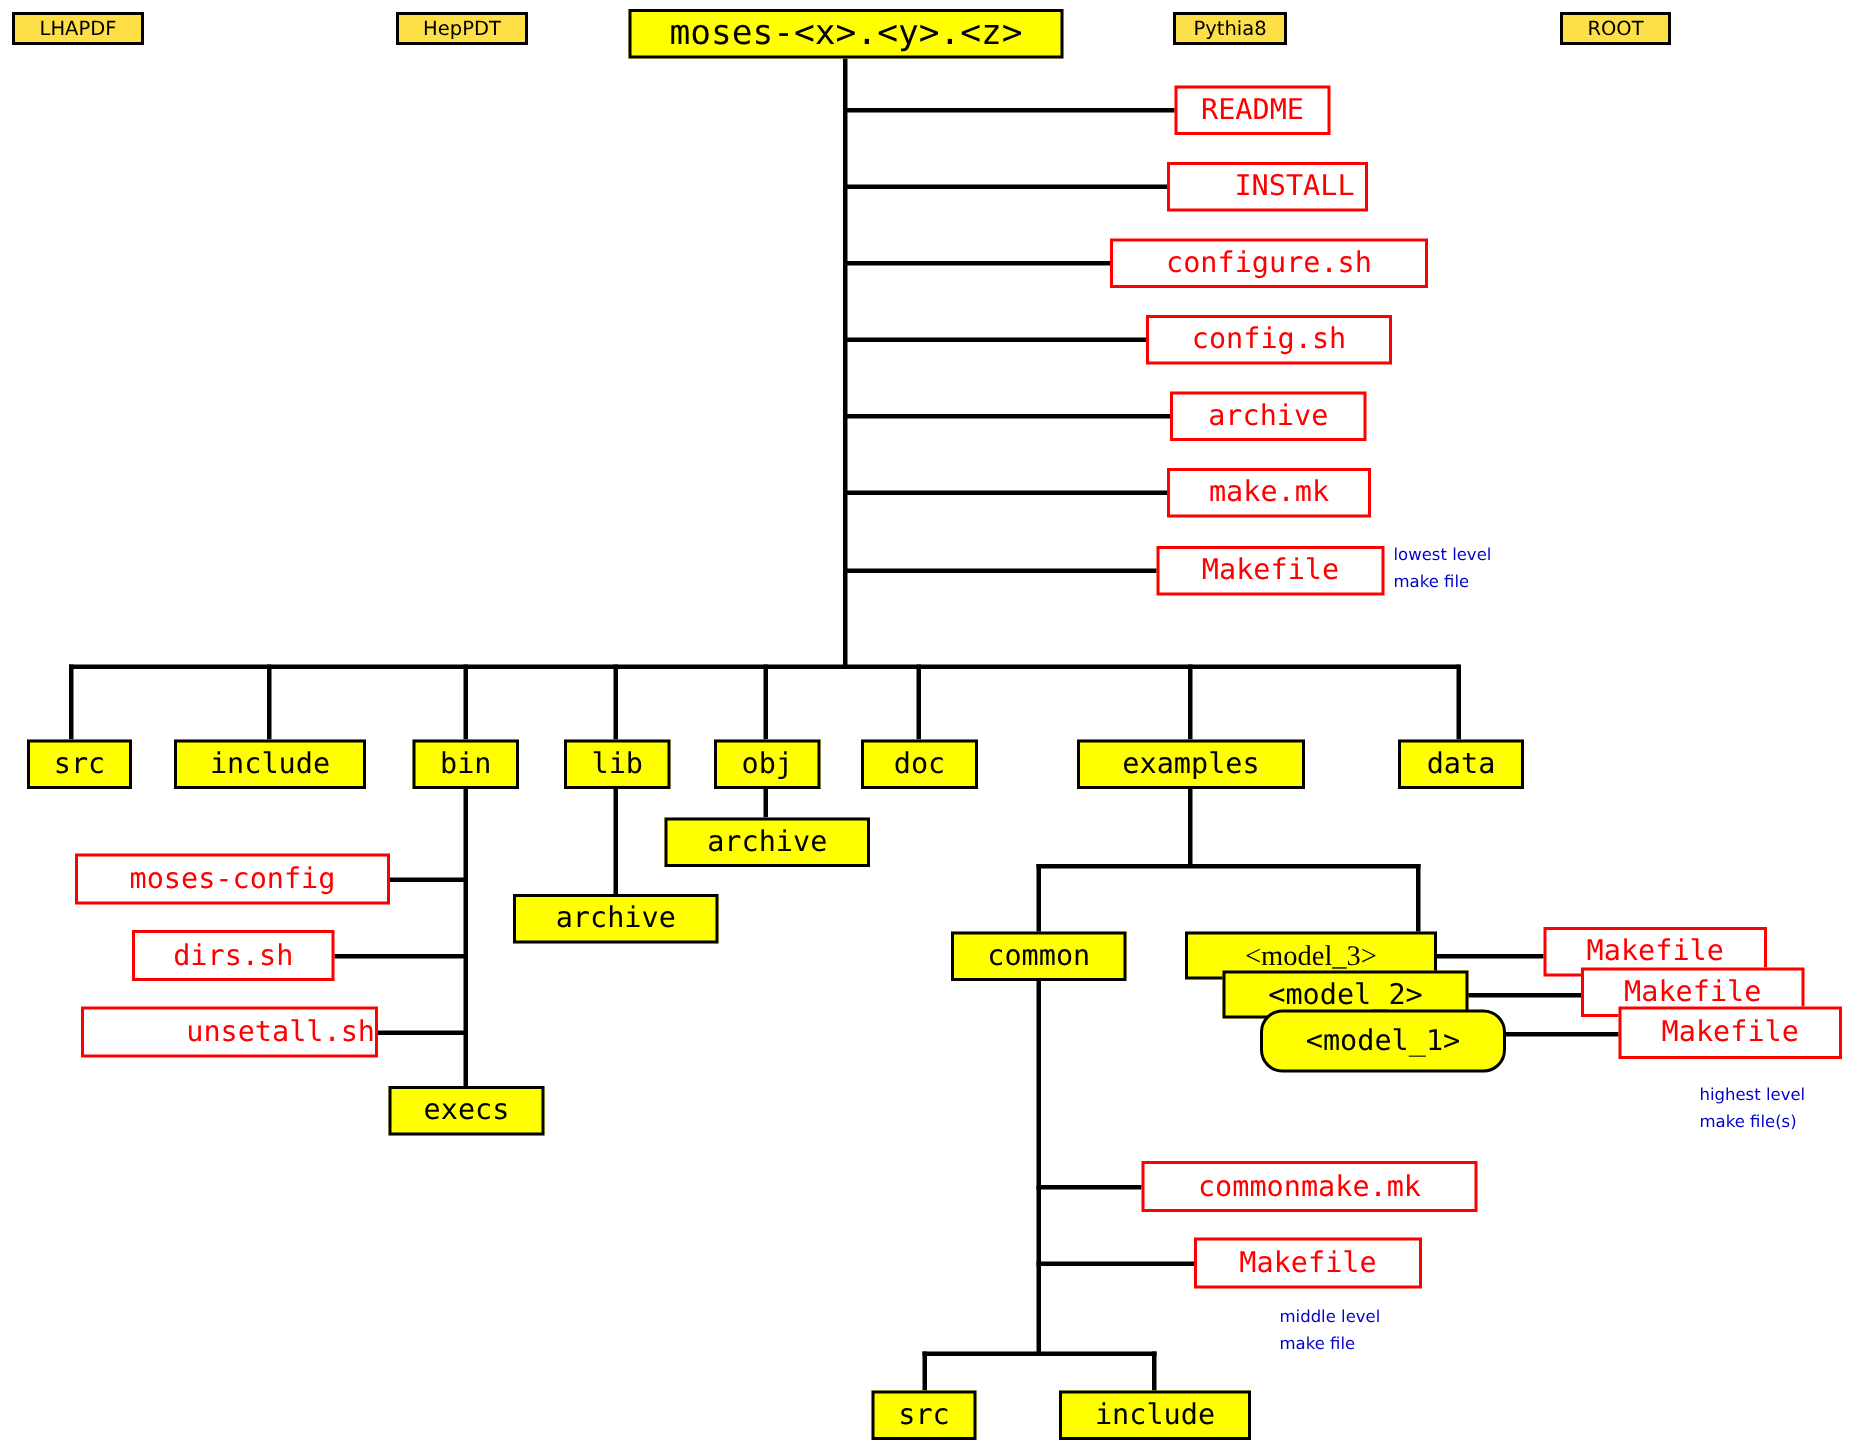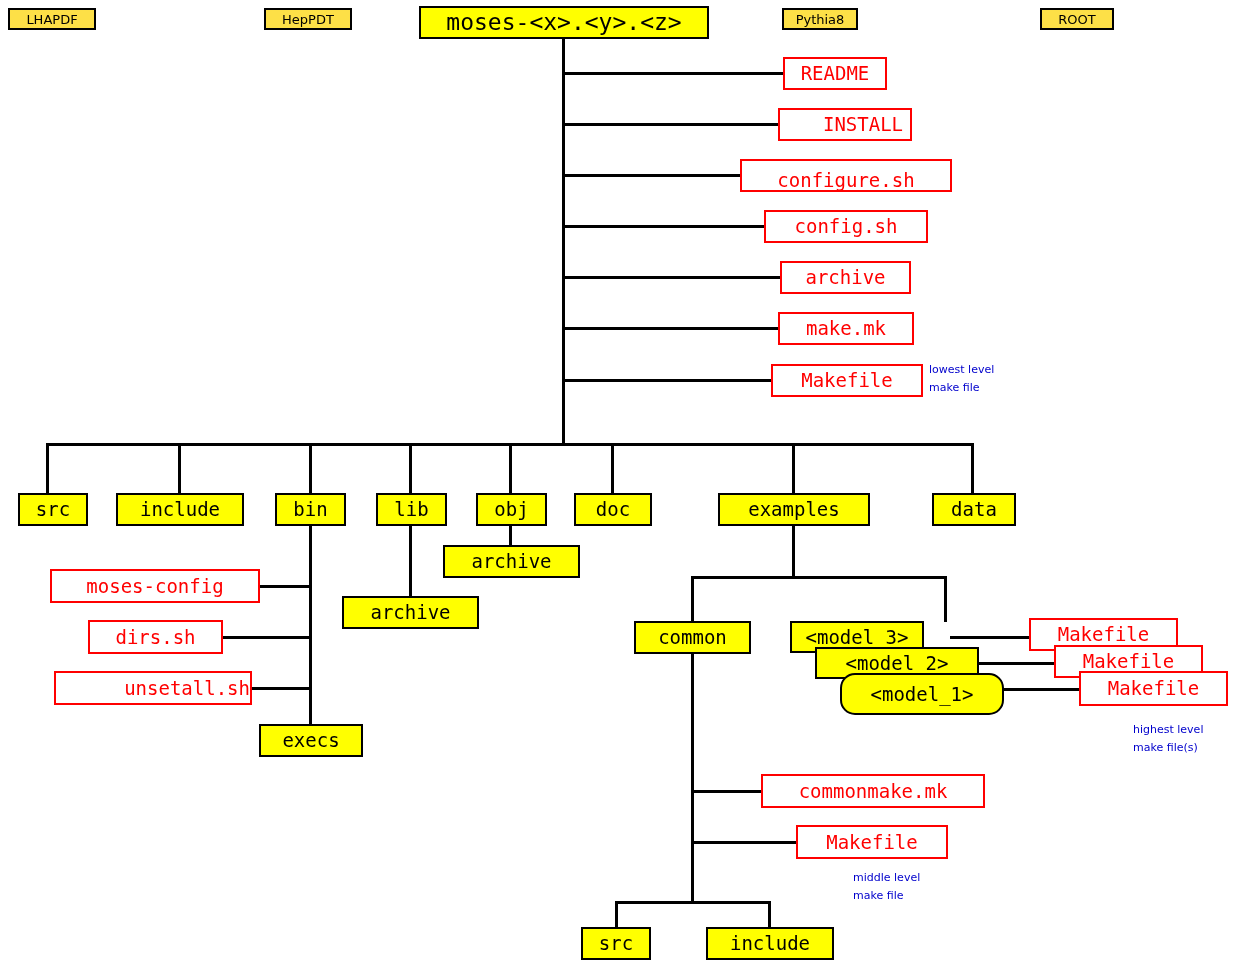--- a/index.html
+++ b/index.html
@@ -97,21 +97,21 @@
   <div class="node file" style="left:783px; top:57px; width:104px; height:33px;">
     <span>README</span>
   </div>
 
   <div class="line" style="left:562px; top:123px; width:218px; height:3px;"></div>
   <div class="node file" style="left:778px; top:108px; width:134px; height:33px;padding-left:36px;">
     <span>INSTALL</span>
   </div>
 
   <div class="line" style="left:562px; top:174px; width:180px; height:3px;"></div>
-  <div class="node file" style="left:740px; top:159px; width:212px; height:33px;align-items:flex-end;">
+  <div class="node file" style="left:740px; top:159px; width:212px; height:33px;">
     <span>configure.sh</span>
   </div>
 
   <div class="line" style="left:562px; top:225px; width:204px; height:3px;"></div>
   <div class="node file" style="left:764px; top:210px; width:164px; height:33px;">
     <span>config.sh</span>
   </div>
 
   <div class="line" style="left:562px; top:276px; width:220px; height:3px;"></div>
   <div class="node file" style="left:780px; top:261px; width:131px; height:33px;">
@@ -202,21 +202,21 @@
   <div class="line" style="left:792px; top:526px; width:3px; height:52px;"></div>
   <div class="line" style="left:691px; top:576px; width:256px; height:3px;"></div>
   <div class="line" style="left:691px; top:576px; width:3px; height:46px;"></div>
   <div class="line" style="left:944px; top:576px; width:3px; height:46px;"></div>
 
   <div class="node dir" style="left:634px; top:621px; width:117px; height:33px;">
     <span>common</span>
   </div>
 
   <div class="line" style="left:950px; top:636px; width:90px; height:3px;"></div>
-  <div class="node dir" style="left:790px; top:621px; width:134px; height:32px; z-index:21;">
+  <div class="node dir" style="left:790px; top:621px; width:168px; height:32px; z-index:21;font-family:Liberation Serif, serif;">
     <span>&lt;model_3&gt;</span>
   </div>
   <div class="node file" style="left:1029px; top:618px; width:149px; height:33px; z-index:22;">
     <span>Makefile</span>
   </div>
 
   <div class="line" style="left:975px; top:662px; width:90px; height:3px;"></div>
   <div class="node dir" style="left:815px; top:647px; width:164px; height:32px; z-index:23;">
     <span>&lt;model_2&gt;</span>
   </div>

